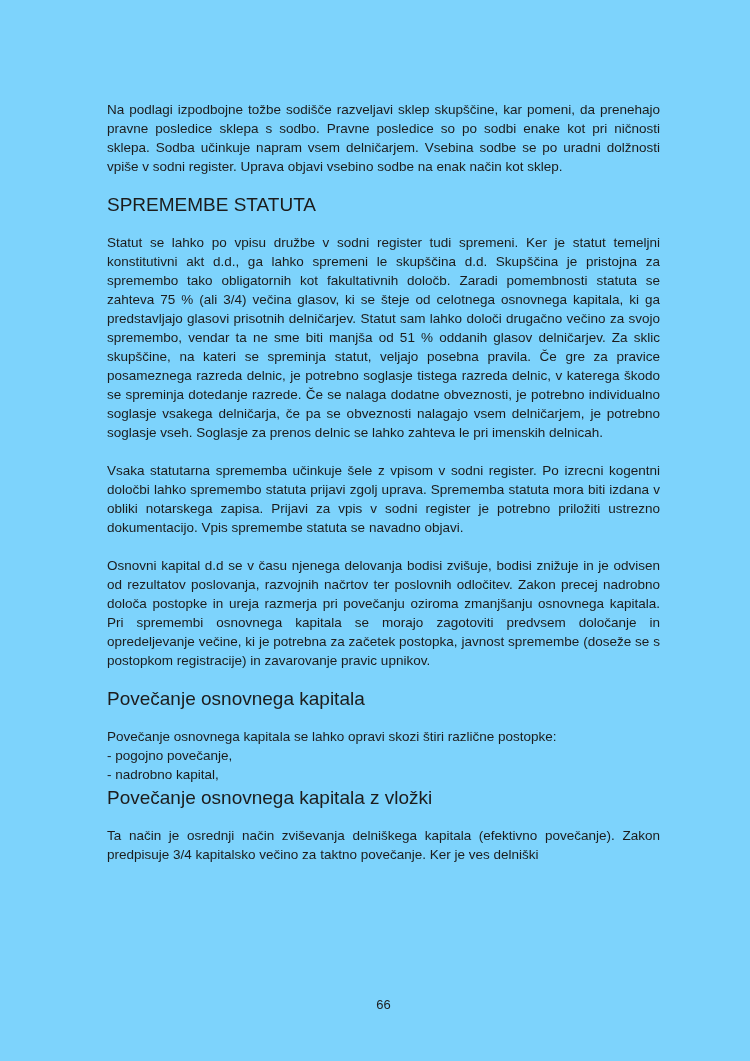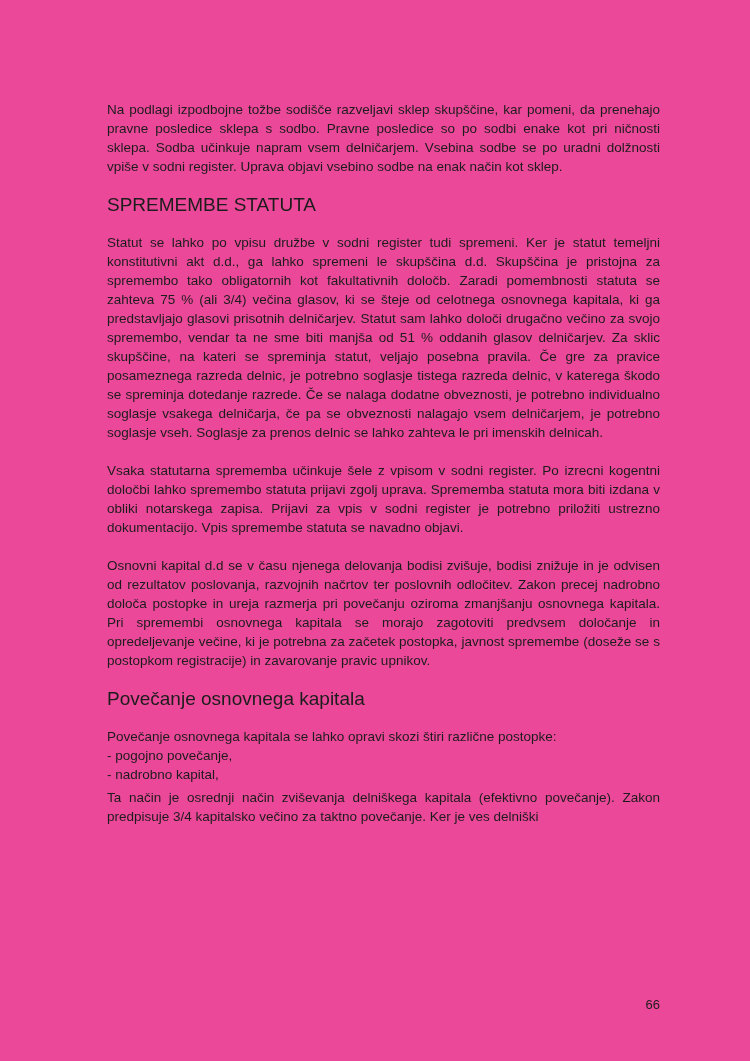--- a/index.html
+++ b/index.html
@@ -4,21 +4,21 @@
 <style>
   html, body {
     margin: 0;
     padding: 0;
     background: #ffffff;
   }
   .page {
     position: relative;
     width: 750px;
     height: 1061px;
-    background: #ec4899;
+    background: #7dd3fc;
     overflow: hidden;
     font-family: "Liberation Sans", "DejaVu Sans", sans-serif;
     color: #1c1c1c;
   }
   .content {
     position: absolute;
     left: 107px;
     top: 100px;
     width: 553px;
     font-size: 13.5px;
@@ -39,21 +39,21 @@
     text-align: left;
   }
   .list-lines div {
     white-space: pre-wrap;
   }
   .page-number {
     position: absolute;
     left: 107px;
     top: 997px;
     width: 553px;
-    text-align: right;
+    text-align: center;
     font-size: 13px;
     color: #1c1c1c;
   }
 </style>
 </head>
 <body>
 
 <div class="page">
   <div class="content">
 
@@ -71,19 +71,20 @@
     <p class="subheading">Povečanje osnovnega kapitala</p>
 
     <div class="block">
       <div>Povečanje osnovnega kapitala se lahko opravi skozi štiri različne postopke:</div>
       <div class="list-lines">
           <div>- pogojno povečanje,</div>
           <div>- nadrobno kapital,</div>
         </div>
     </div>
 
+    <p class="subheading">Povečanje osnovnega kapitala z vložki</p>
 
     <p class="para">Ta način je osrednji način zviševanja delniškega kapitala (efektivno povečanje). Zakon predpisuje 3/4 kapitalsko večino za taktno povečanje. Ker je ves delniški</p>
 
   </div>
 
   <div class="page-number">66</div>
 </div>
 
 </body></html>

